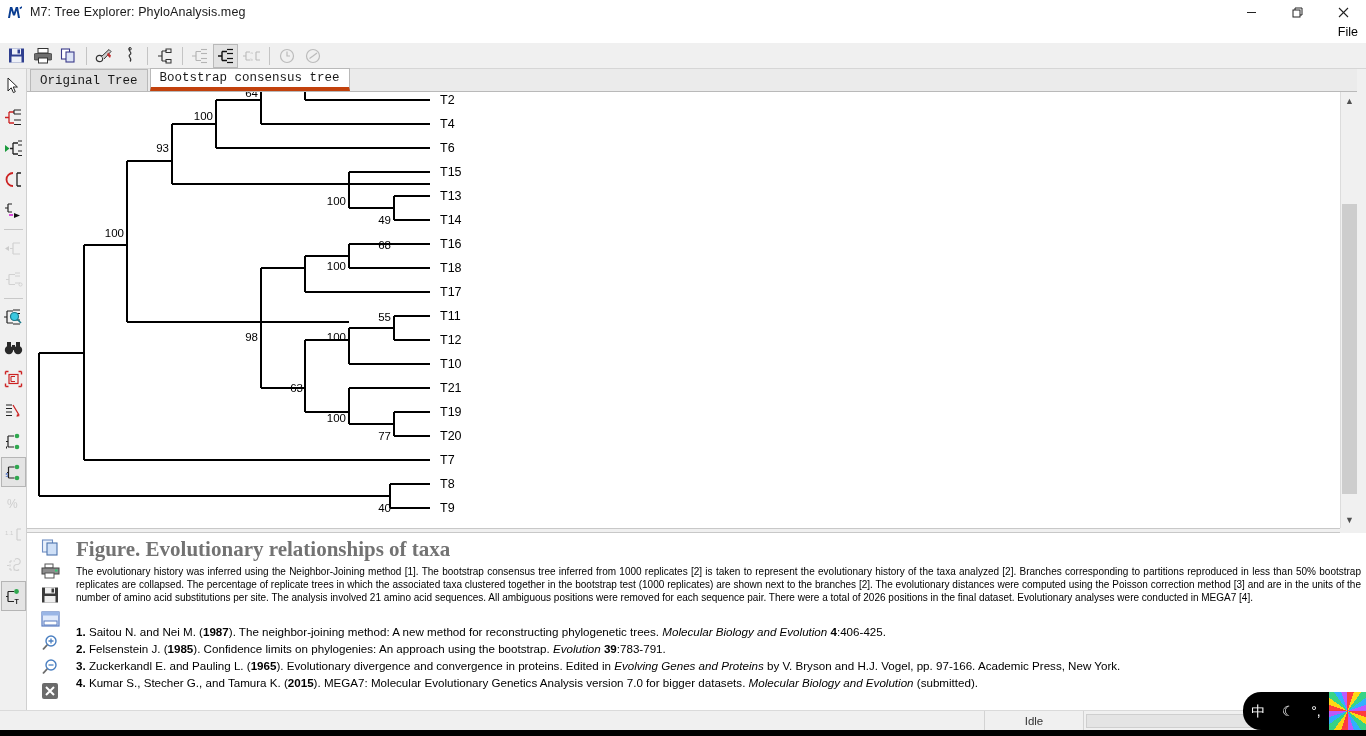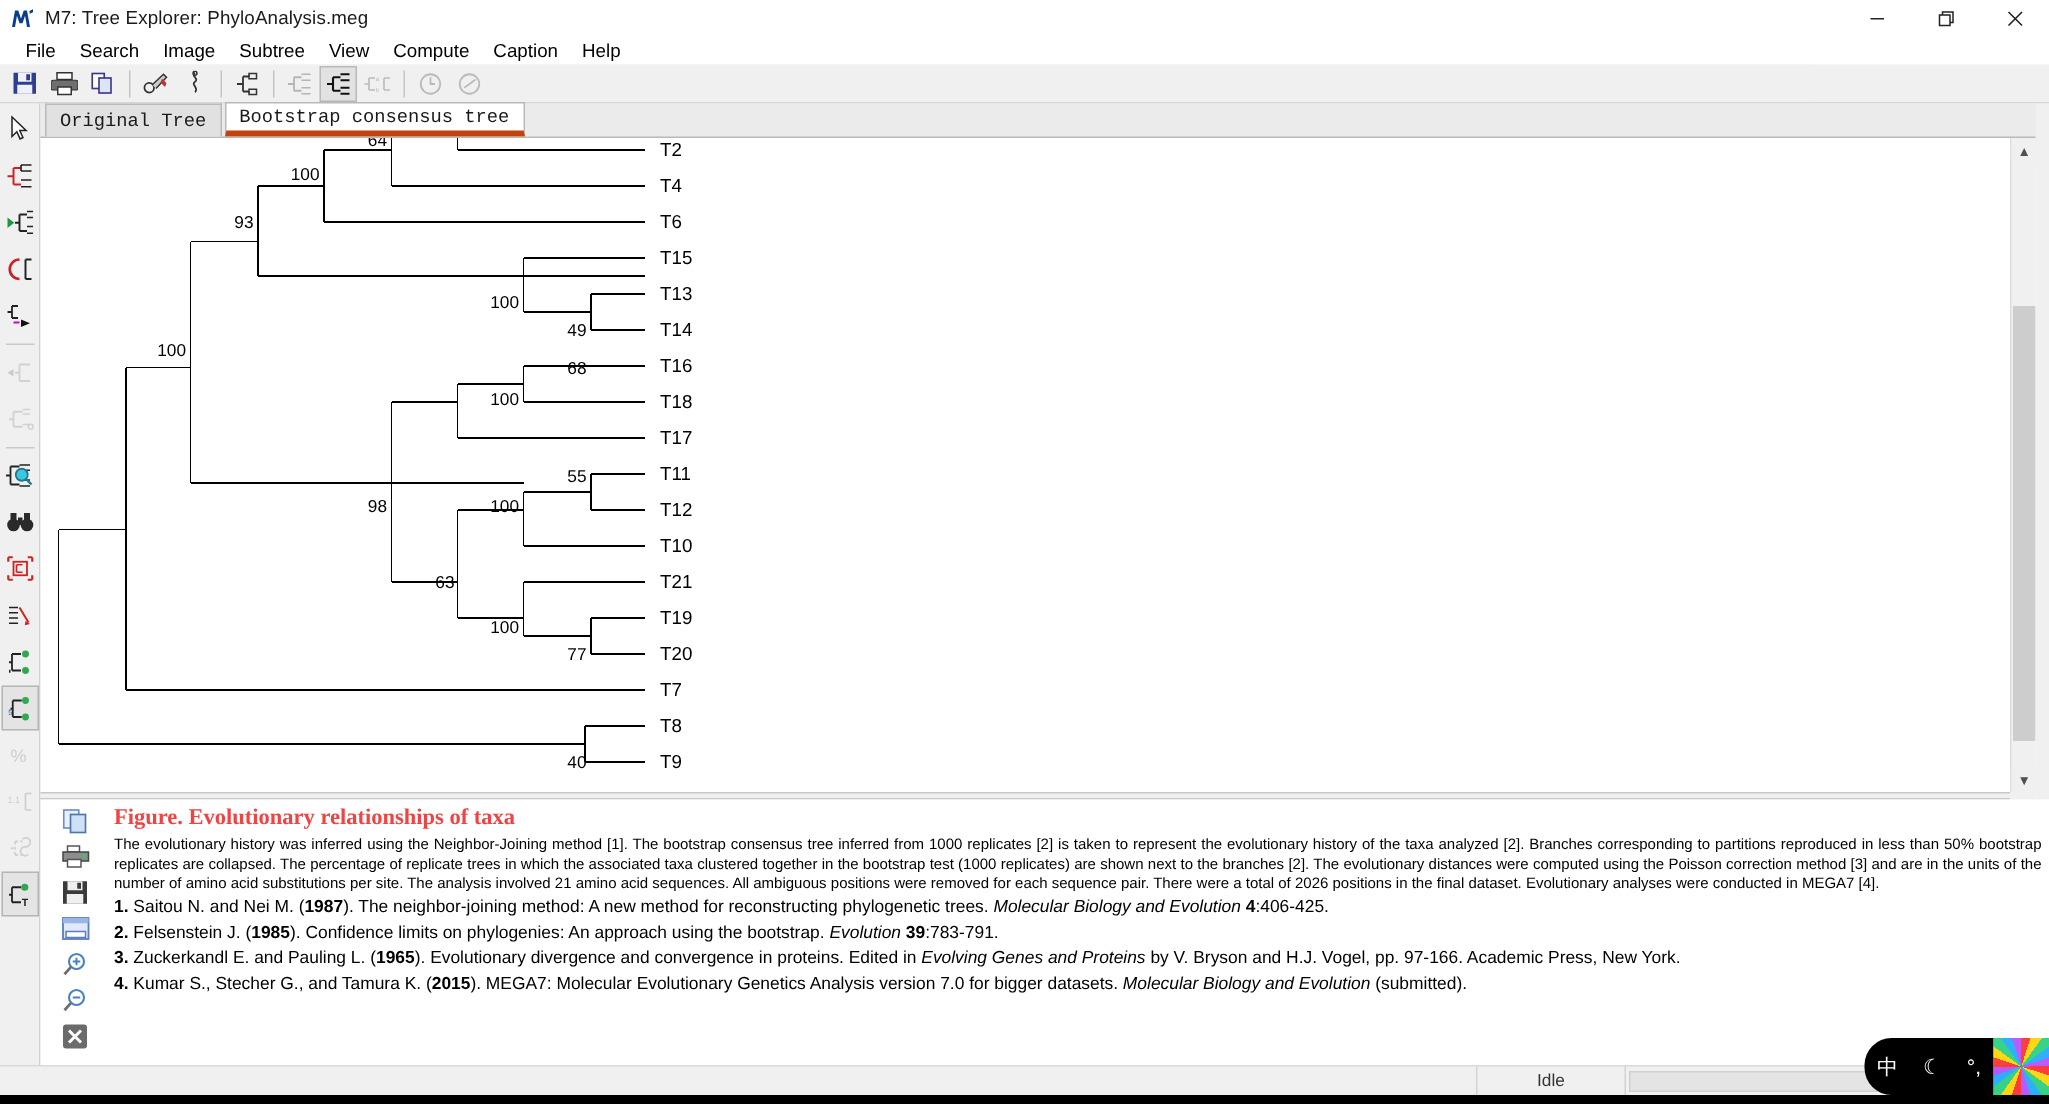--- a/index.html
+++ b/index.html
@@ -28,21 +28,21 @@
   }
   .winbtns { position: absolute; right: 0; top: 0; height: 24px; display: flex; }
   .winbtn {
     width: 46px; height: 24px; display: flex; align-items: center; justify-content: center;
     font-size: 13px; color: #222; line-height: 1;
   }
 
   
   .menubar {
     position: absolute; left: 0; top: 24px; width: 1366px; height: 19px;
-    background: #ffffff; display: flex; align-items: center; padding-left: 9px;
+    background: #ffffff; display: flex; align-items: flex-end; padding-left: 19px; flex-direction: column;
   }
   .menuitem {
     padding: 1px 8px; font-size: 12.5px; color: #000; white-space: nowrap;
   }
 
   
   .toolbar {
     position: absolute; left: 0; top: 43px; width: 1366px; height: 26px;
     background: #f0f0f0; border-bottom: 1px solid #d6d6d6;
     display: flex; align-items: center; padding-left: 4px;
@@ -120,27 +120,27 @@
     position: absolute; left: 27px; top: 533px; width: 1339px; height: 177px;
     background: #ffffff; overflow: hidden;
   }
   .capicons {
     position: absolute; left: 8px; top: 2px; width: 30px;
     display: flex; flex-direction: column; align-items: center;
   }
   .cbtn { width: 26px; height: 24px; display: flex; align-items: center; justify-content: center; }
   .captext { position: absolute; left: 49px; top: 0px; width: 1285px; }
   .cap-title {
-    font-family: "Liberation Serif", serif; font-weight: bold; font-size: 15px;
-    margin-top: 4px; margin-bottom: 3px; color: #ef4444;
+    font-family: "Liberation Serif", serif; font-weight: bold; font-size: 21px;
+    margin-top: 4px; margin-bottom: 3px; color: #737373;
   }
   .cap-body {
     font-size: 10px; line-height: 13px; text-align: justify; color: #000;
   }
-  .refs { }
+  .refs { margin-top: 19px; }
   .ref { font-size: 11.6px; line-height: 17px; color: #000; white-space: nowrap; }
   .ref i { font-style: italic; }
   .ref b { font-weight: bold; }
 
   
   .statusbar {
     position: absolute; left: 0; top: 710px; width: 1366px; height: 20px;
     background: #f0f0f0; border-top: 1px solid #dadada;
     display: flex; align-items: center;
   }

